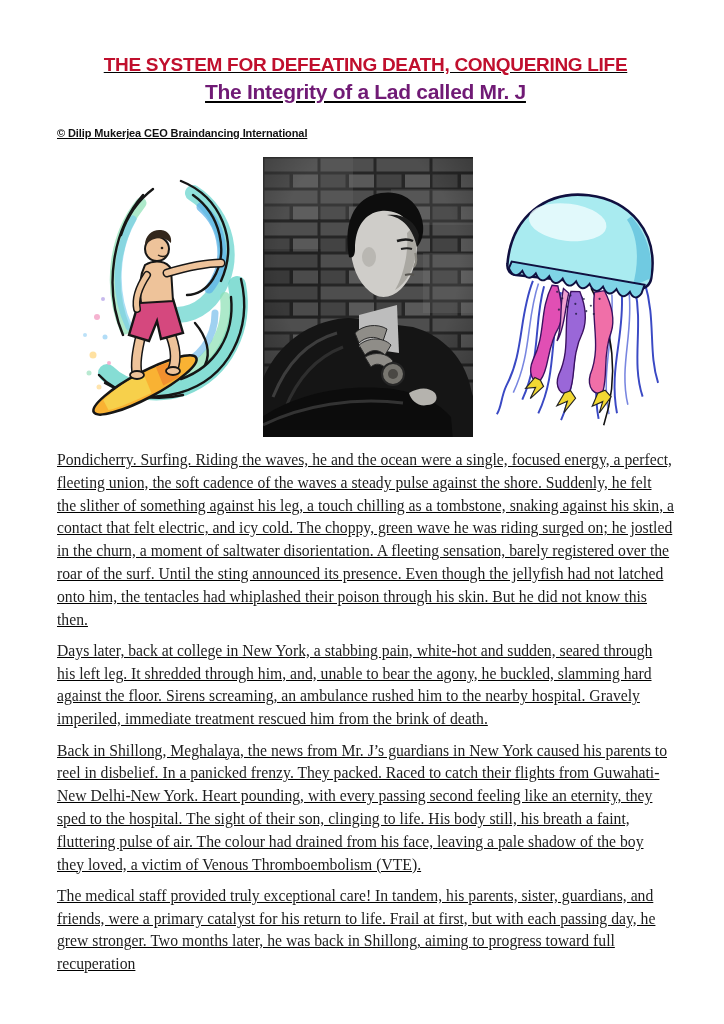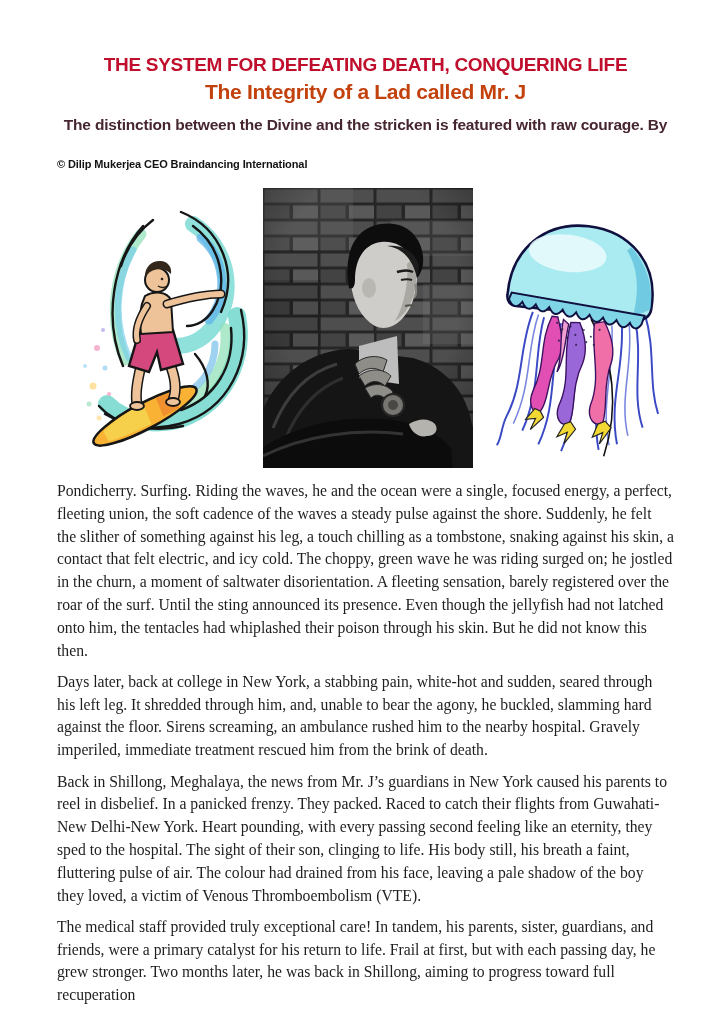--- a/index.html
+++ b/index.html
@@ -5,33 +5,34 @@
   html, body { margin: 0; padding: 0; background: #ffffff; }
   .page {
     width: 724px; height: 1024px;
     background: #ffffff;
     box-sizing: border-box;
     padding: 54px 50px 0 57px;
     position: relative;
     overflow: hidden;
     outline: 1px solid #e3e3e3;
     font-family: "Liberation Serif", serif;
+    text-decoration: underline;
   }
   .title {
     margin: 0;
     color: #c00f2d;
     font-family: "Liberation Sans", sans-serif;
     font-weight: bold;
     font-size: 19px;
     letter-spacing: -0.3px;
     text-align: center;
   }
   .subtitle {
     margin: 4px 0 0 0;
-    color: #c2410c;
+    color: #701a75;
     font-family: "Liberation Sans", sans-serif;
     font-weight: bold;
     font-size: 21px;
     letter-spacing: -0.3px;
     text-align: center;
   }
   .intro {
     margin-top: 10px;
     color: #46262f;
     font-family: "Liberation Sans", sans-serif;
@@ -70,21 +71,20 @@
 </style>
 </head>
 <body>
 
 <div class="page">
 
   <h1 class="title">THE SYSTEM FOR DEFEATING DEATH, CONQUERING LIFE</h1>
   <h2 class="subtitle">The Integrity of a Lad called Mr. J</h2>
 
   <div class="intro">
-    <div>The distinction between the Divine and the stricken is featured with raw courage. By</div>
   </div>
 
   <div class="credits">
     <div>© Dilip Mukerjea  CEO Braindancing International</div>
   </div>
 
   <div class="figures">
 
     <figure class="fig fig-surfer">
       <svg width="215" height="262" viewBox="0 0 215 262">

